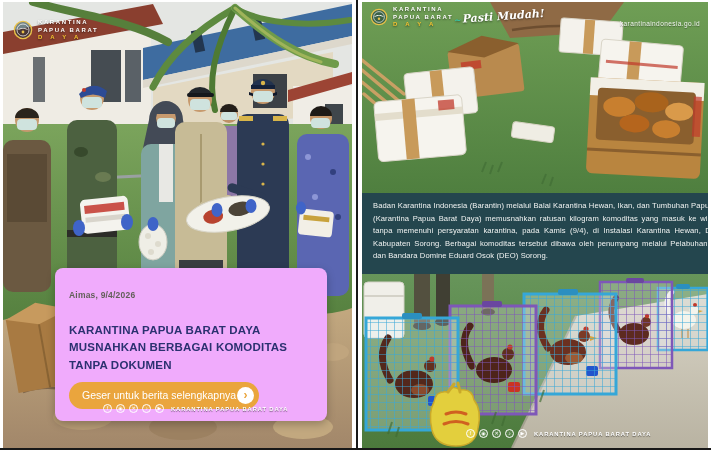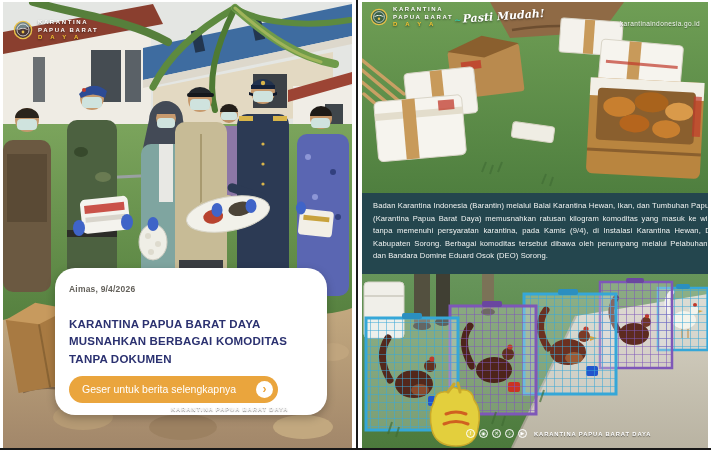--- a/index.html
+++ b/index.html
@@ -20,24 +20,24 @@
   .brand-right { left: 8px;  top: 4px; }
   .brand-text { text-shadow: 0 1px 2px rgba(0,0,0,.55); }
   .brand-text .l1, .brand-text .l2 { font-size: 6px; font-weight: bold; color: #fff; letter-spacing: 1.6px; line-height: 7.5px; }
   .brand-text .l3 { font-size: 6px; font-weight: bold; color: #f2c230; letter-spacing: 3.2px; line-height: 7.5px; }
 
   .tagline { position: absolute; left: 92px; top: 8px; font-family: "DejaVu Serif", serif; font-style: italic; font-weight: bold; font-size: 11px; color: #fff; transform: rotate(-4deg); text-shadow: 0 1px 2px rgba(0,0,0,.5); }
   .tagline .swoosh { color: #35c4a4; font-style: normal; font-size: 9px; margin-right: 1px; }
   .website { position: absolute; right: 8px; top: 18px; font-size: 6.5px; color: rgba(255,255,255,.92); letter-spacing: .4px; text-shadow: 0 1px 1px rgba(0,0,0,.4); }
 
   
-  .news-card { position: absolute; left: 52px; top: 266px; width: 272px; background: #ffffff; border-radius: 20px; padding: 16px 14px 12px 14px; box-shadow: 0 3px 8px rgba(0,0,0,.25); }
+  .news-card { position: absolute; left: 52px; top: 266px; width: 272px; background: #f0abfc; border-radius: 8px; padding: 22px 14px 12px 14px; box-shadow: 0 3px 8px rgba(0,0,0,.25); }
   .news-date { font-size: 8.5px; color: #63605a; font-weight: 600; letter-spacing: .2px; }
   .news-headline { margin-top: 22px; font-size: 11.5px; font-weight: bold; color: #2b3170; line-height: 1.5; letter-spacing: .2px; }
-  .cta-btn { margin-top: 8px; display: inline-flex; align-items: center; gap: 20px; background: #eaa53d; border: none; cursor: pointer; border-radius: 15px; padding: 5px 5px 5px 13px; }
+  .cta-btn { margin-top: 8px; display: inline-flex; align-items: center; gap: 1px; background: #eaa53d; border: none; cursor: pointer; border-radius: 15px; padding: 5px 5px 5px 13px; }
   .cta-label { font-size: 10.5px; color: #fff; font-family: "Liberation Sans", sans-serif; }
   .cta-circle { width: 17px; height: 17px; border-radius: 50%; background: #fff; color: #eaa53d; font-weight: bold; font-size: 12px; line-height: 16px; text-align: center; }
 
   
   .caption-block { position: absolute; left: 0; top: 191px; width: 404px; height: 81px; background: #24464e; padding: 7px 11px; }
   .caption-text { font-size: 7.6px; color: #f2f4f3; line-height: 12.6px; text-align: justify; letter-spacing: .1px; }
 
   
   .footer { position: absolute; display: flex; align-items: center; gap: 4px; }
   .footer-left  { left: 100px; top: 402px; }

